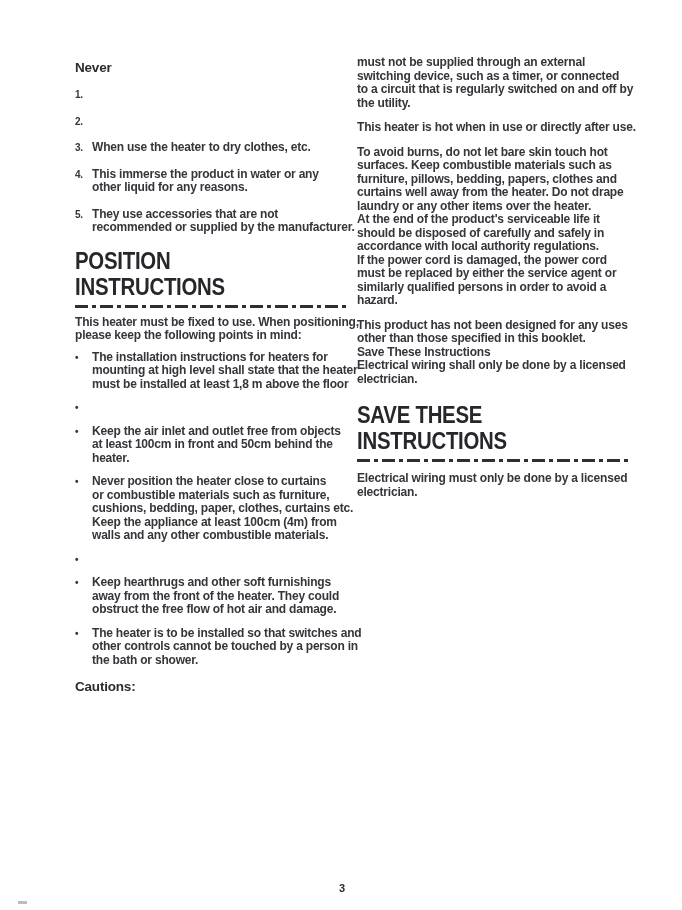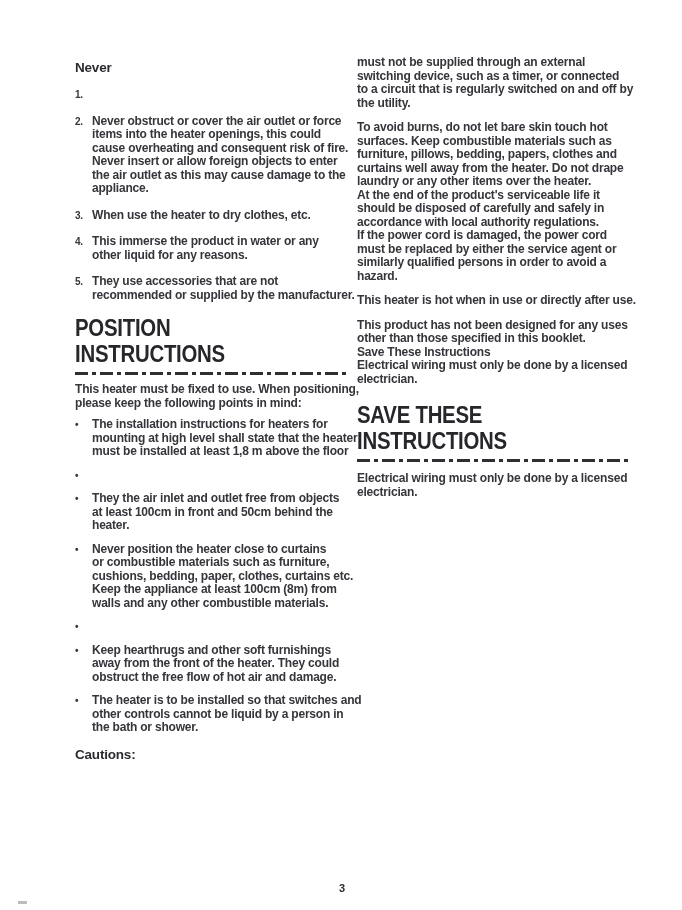--- a/index.html
+++ b/index.html
@@ -65,26 +65,20 @@
   <div class="col col-left">
 
     <h3 class="sec-heading">Never</h3>
 
     <div>
       <div class="nitem">
         <span class="nnum">1.</span>
       </div>
       <div class="nitem">
         <span class="nnum">2.</span>
-        <span class="body-txt">Never obstruct or cover the air outlet or force
-items into the heater openings, this could
-cause overheating and consequent risk of fire.
-Never insert or allow foreign objects to enter
-the air outlet as this may cause damage to the
-appliance.</span>
       </div>
       <div class="nitem">
         <span class="nnum">3.</span>
         <span class="body-txt">When use the heater to dry clothes, etc.</span>
       </div>
       <div class="nitem">
         <span class="nnum">4.</span>
         <span class="body-txt">This immerse the product in water or any
 other liquid for any reasons.</span>
       </div>
@@ -107,76 +101,76 @@
         <span class="bdot">•</span>
         <span class="body-txt">The installation instructions for heaters for
 mounting at high level shall state that the heater
 must be installed at least 1,8 m above the floor</span>
       </div>
       <div class="bitem">
         <span class="bdot">•</span>
       </div>
       <div class="bitem">
         <span class="bdot">•</span>
-        <span class="body-txt">They the air inlet and outlet free from objects
+        <span class="body-txt">Keep the air inlet and outlet free from objects
 at least 100cm in front and 50cm behind the
 heater.</span>
       </div>
       <div class="bitem">
         <span class="bdot">•</span>
         <span class="body-txt">Never position the heater close to curtains
 or combustible materials such as furniture,
 cushions, bedding, paper, clothes, curtains etc.
-Keep the appliance at least 100cm (8m) from
+Keep the appliance at least 100cm (4m) from
 walls and any other combustible materials.</span>
       </div>
       <div class="bitem">
         <span class="bdot">•</span>
       </div>
       <div class="bitem">
         <span class="bdot">•</span>
         <span class="body-txt">Keep hearthrugs and other soft furnishings
 away from the front of the heater. They could
 obstruct the free flow of hot air and damage.</span>
       </div>
       <div class="bitem">
         <span class="bdot">•</span>
         <span class="body-txt">The heater is to be installed so that switches and
-other controls cannot be liquid by a person in
+other controls cannot be touched by a person in
 the bath or shower.</span>
       </div>
     </div>
 
     <h3 class="sec-heading mt12">Cautions:</h3>
 
   </div>
 
   <div class="col col-right">
 
     <p class="body-txt">must not be supplied through an external
 switching device, such as a timer, or connected
 to a circuit that is regularly switched on and off by
 the utility.</p>
+    <p class="body-txt mt11">This heater is hot when in use or directly after use.</p>
     <p class="body-txt mt11">To avoid burns, do not let bare skin touch hot
 surfaces. Keep combustible materials such as
 furniture, pillows, bedding, papers, clothes and
 curtains well away from the heater. Do not drape
 laundry or any other items over the heater.
 At the end of the product's serviceable life it
 should be disposed of carefully and safely in
 accordance with local authority regulations.
 If the power cord is damaged, the power cord
 must be replaced by either the service agent or
 similarly qualified persons in order to avoid a
 hazard.</p>
-    <p class="body-txt mt11">This heater is hot when in use or directly after use.</p>
     <p class="body-txt mt11">This product has not been designed for any uses
 other than those specified in this booklet.
 Save These Instructions
-Electrical wiring must only be done by a licensed
+Electrical wiring shall only be done by a licensed
 electrician.</p>
 
     <h1 class="big-heading mt16">SAVE THESE
 INSTRUCTIONS</h1>
     <div class="dashline"></div>
 
     <p class="body-txt mt10">Electrical wiring must only be done by a licensed
 electrician.</p>
 
   </div>

